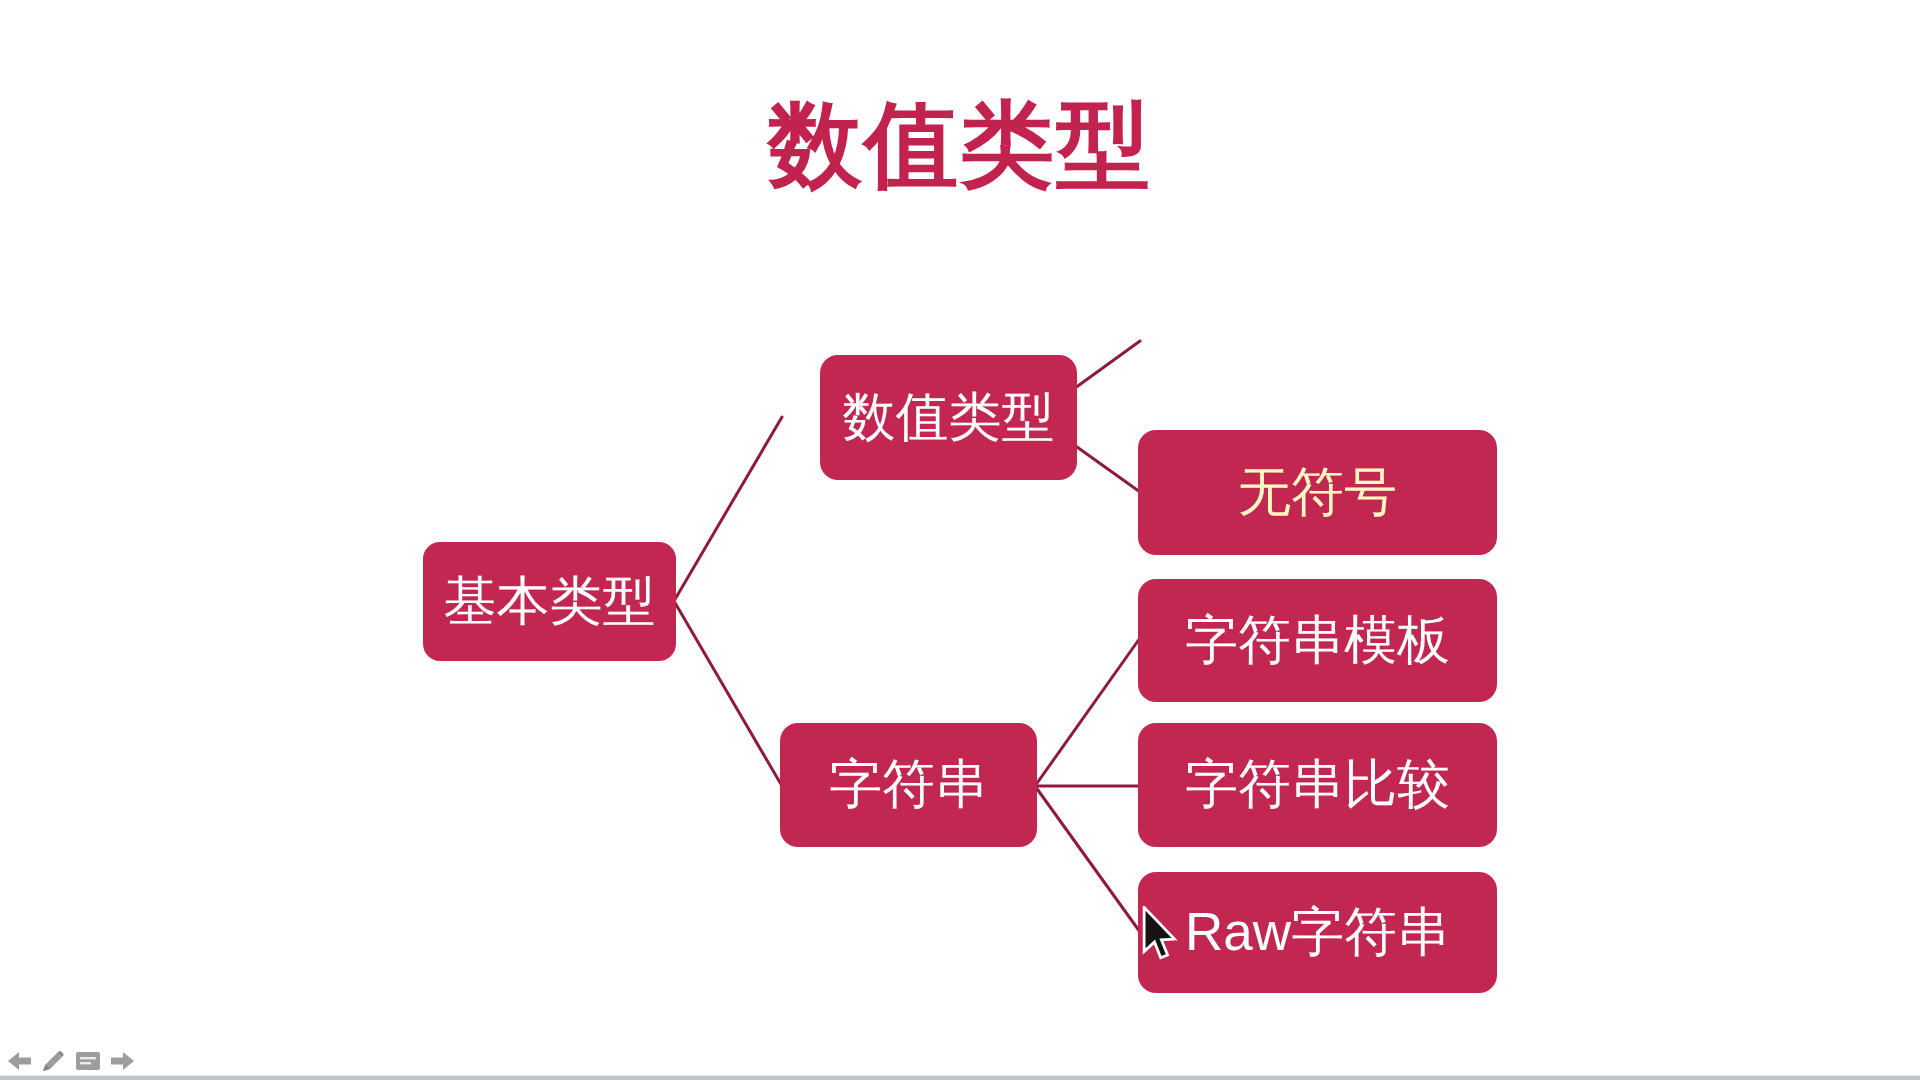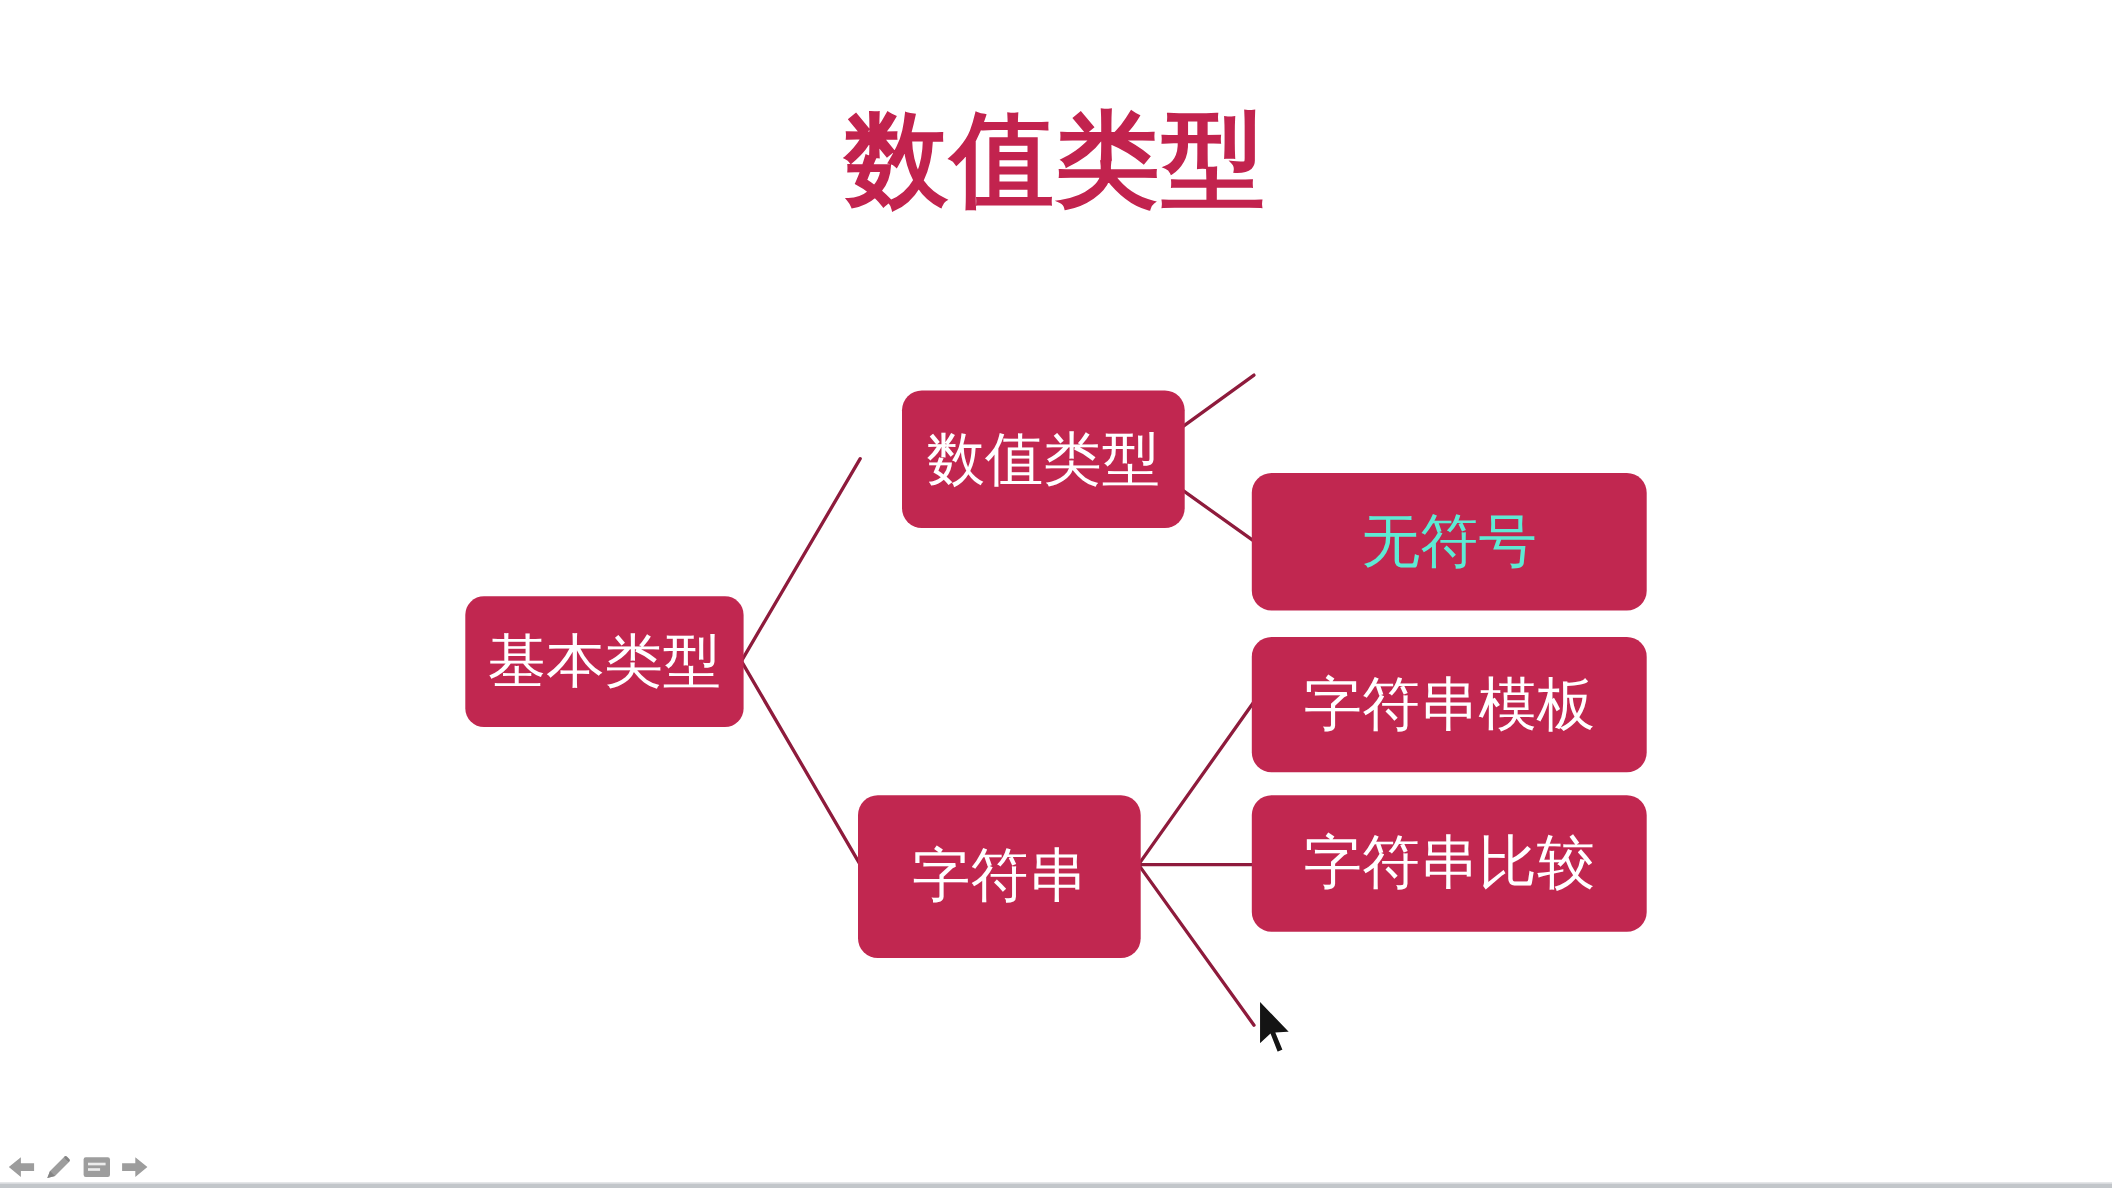--- a/index.html
+++ b/index.html
@@ -48,21 +48,21 @@
     color: #ffffff;
     display: flex;
     align-items: center;
     justify-content: center;
     font-size: 53px;
     font-weight: 400;
     white-space: nowrap;
   }
   .n1 { left: 423px;  top: 542px; width: 253px; height: 119px; }
   .n2 { left: 820px;  top: 355px; width: 257px; height: 125px; }
-  .n3 { left: 780px;  top: 723px; width: 257px; height: 148px; }
+  .n3 { left: 780px;  top: 723px; width: 257px; height: 124px; }
   .n4 { left: 1138px; top: 280px; width: 359px; height: 123px; }
   .n5 { left: 1138px; top: 430px; width: 359px; height: 125px; }
   .n6 { left: 1138px; top: 579px; width: 359px; height: 123px; }
   .n7 { left: 1138px; top: 723px; width: 359px; height: 124px; }
   .n8 { left: 1138px; top: 872px; width: 359px; height: 121px; }
   .cursor {
     position: absolute;
     left: 1142px;
     top: 906px;
     pointer-events: none;
@@ -111,23 +111,24 @@
     <line x1="1035" y1="417" x2="1140" y2="341" stroke="#8e1b3c"></line>
     <line x1="1035" y1="417" x2="1140" y2="492" stroke="#8e1b3c"></line>
     <line x1="1035" y1="786" x2="1140" y2="638" stroke="#8e1b3c"></line>
     <line x1="1035" y1="786" x2="1140" y2="786" stroke="#8e1b3c"></line>
     <line x1="1035" y1="786" x2="1140" y2="932" stroke="#8e1b3c"></line>
   </svg>
 
   <div class="node n1" style="background: rgb(193, 39, 80); color: rgb(255, 255, 255); border-radius: 17px;">基本类型</div>
   <div class="node n2" style="background: rgb(193, 39, 80); color: rgb(255, 255, 255);">数值类型</div>
   <div class="node n3" style="background: rgb(193, 39, 80); color: rgb(255, 255, 255);">字符串</div>
-  <div class="node n5" style="background: rgb(193, 39, 80); color: #5eead4;">无符号</div>
+  <div class="node n5" style="background: rgb(193, 39, 80); color: #fef9c3;">无符号</div>
   <div class="node n6" style="background: rgb(193, 39, 80); color: rgb(255, 255, 255);">字符串模板</div>
   <div class="node n7" style="background: rgb(193, 39, 80); color: rgb(255, 255, 255);">字符串比较</div>
+  <div class="node n8" style="background: rgb(193, 39, 80); color: rgb(255, 255, 255);">Raw字符串</div>
 
   <svg class="cursor" width="36" height="58" viewBox="0 0 26 42" aria-hidden="true">
     <path d="M1.5 1 L1.5 33 L9 26 L13.5 37.5 L18.5 35.5 L14 24.5 L23.5 24 Z" fill="#141414" stroke="#ffffff" stroke-width="2"></path>
   </svg>
 
   <div class="toolbar">
     <button class="tb" title="">
       <svg width="26" height="22" viewBox="0 0 26 22" aria-hidden="true">
         <path d="M12 2 L12 7.5 L24 7.5 L24 14.5 L12 14.5 L12 20 L1 11 Z" fill="#8c8c8c"></path>
       </svg>

